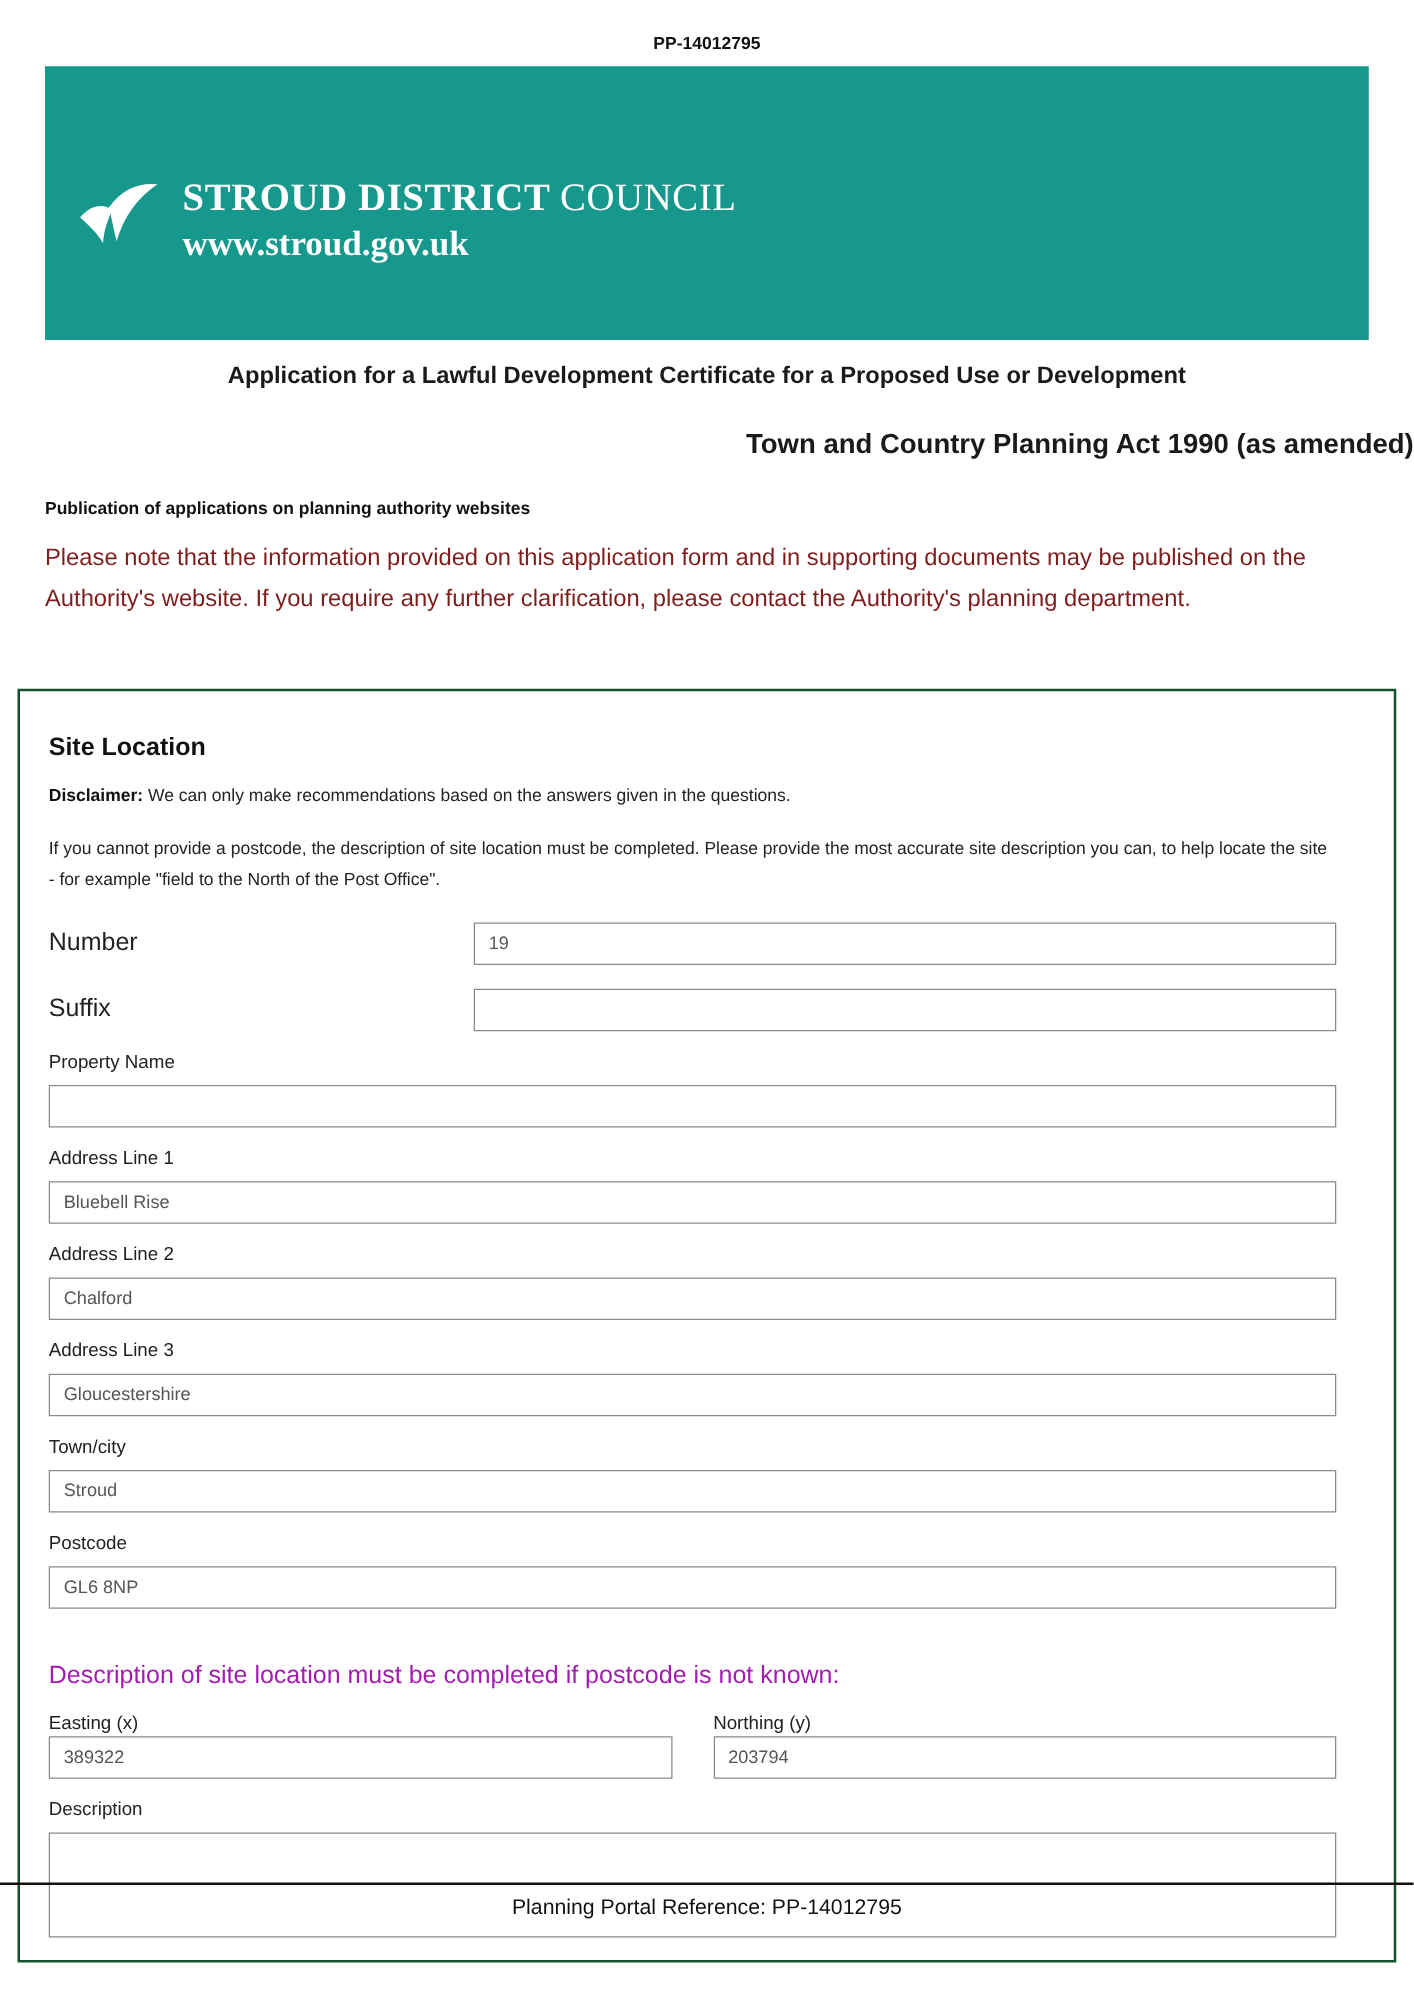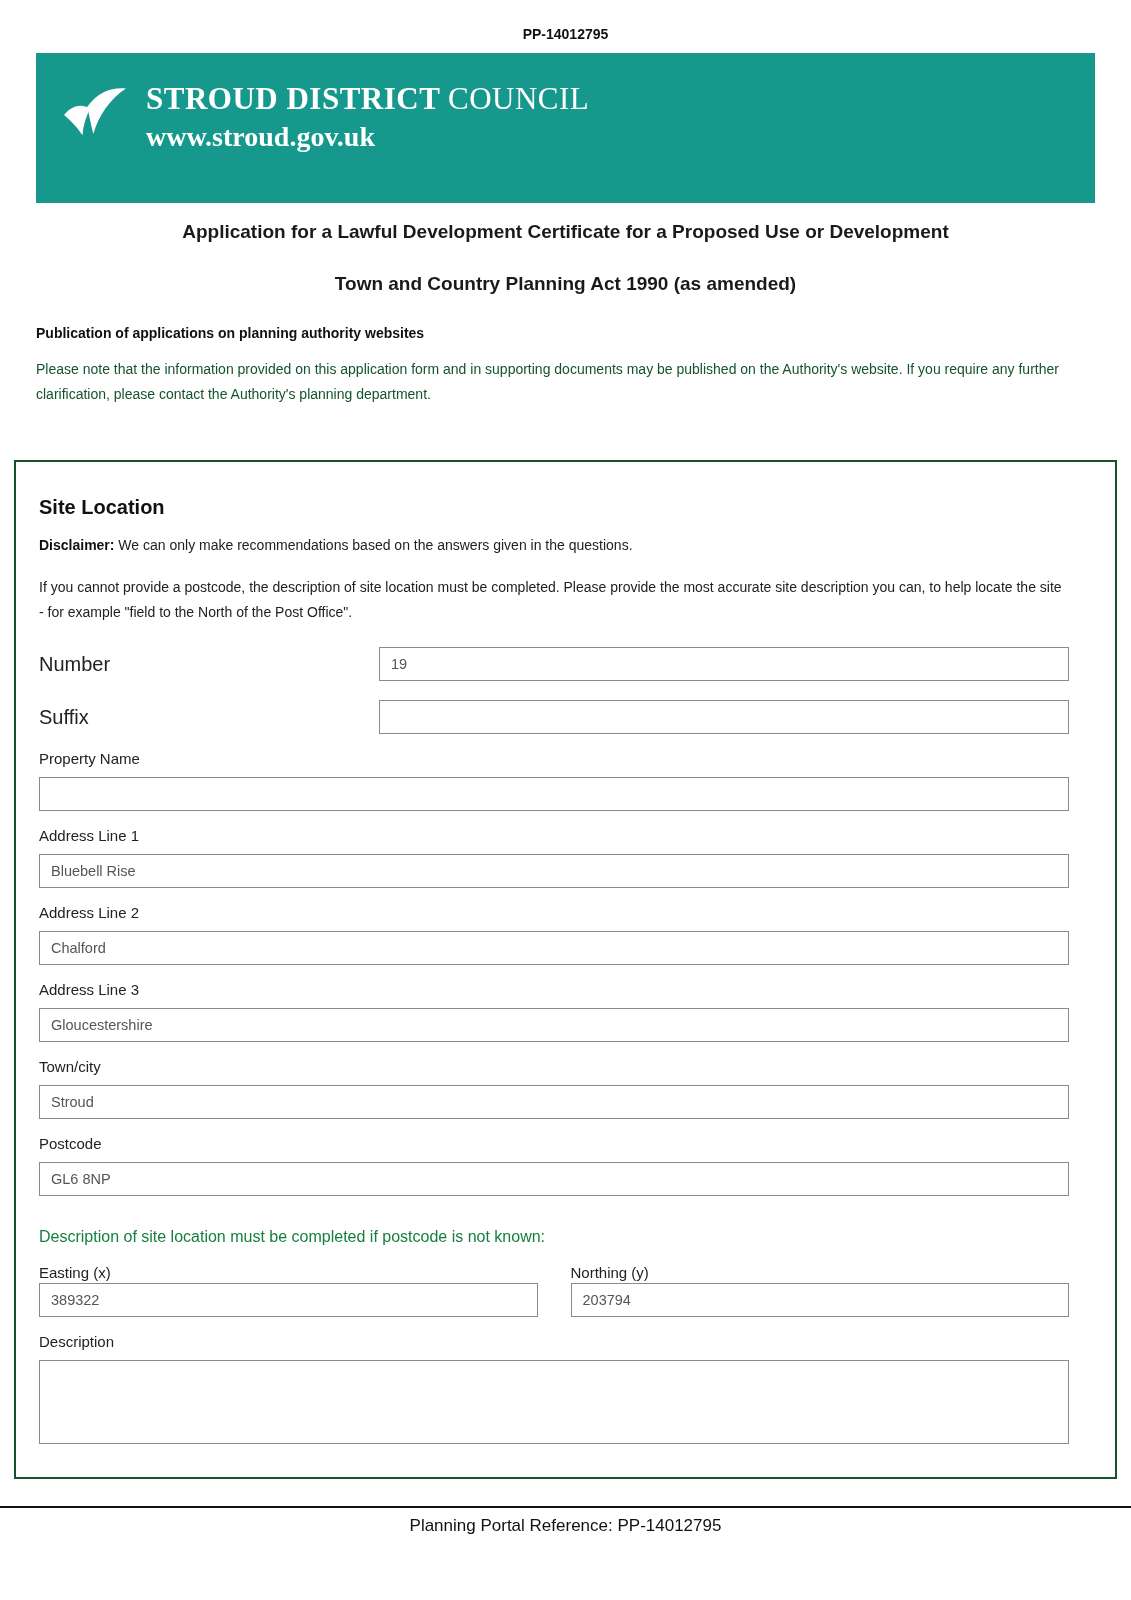--- a/index.html
+++ b/index.html
@@ -5,39 +5,40 @@
   * { margin:0; padding:0; box-sizing:border-box; }
   html,body { background:#ffffff; }
   body {
     width:1131px; height:1600px; position:relative;
     font-family:"Liberation Sans", sans-serif; color:#1a1a1a;
   }
   .pp-ref { text-align:center; font-weight:bold; font-size:14px; padding-top:26px; color:#111; }
 
   
   .banner {
-    margin:11px 36px 0; background:#16988D; color:#fff; height:150px;
+    margin:11px 36px 0; background:#16988D; color:#fff; height:219px;
     display:flex; justify-content:space-between;
     padding:28px 42px 0 24px;
     font-family:"Liberation Serif", serif;
+    align-items:center;
   }
   .banner-left { display:flex; gap:16px; }
   .logo { width:70px; }
   .logo svg { width:68px; height:64px; margin-top:4px; }
   .org-line1 { font-size:31px; font-weight:bold; letter-spacing:0.5px; white-space:nowrap; }
   .org-sec { font-weight:normal; }
   .org-site { font-size:28px; font-weight:bold; margin-top:4px; }
   .banner-right { text-align:right; font-size:21px; line-height:1.3; }
   .banner-right .phone { font-weight:bold; margin-top:20px; }
 
   .doc-title { text-align:center; font-size:19px; margin-top:18px; color:#1a1a1a; }
-  .doc-subtitle { text-align:center; font-size:19px; margin-top:30px; color:#1a1a1a; }
+  .doc-subtitle { text-align:right; font-size:22px; margin-top:30px; color:#1a1a1a; }
 
   .pub-heading { margin:30px 36px 0; font-size:14px; font-weight:bold; color:#111; }
-  .pub-text { margin:16px 36px 0; font-size:14px; line-height:1.75; color:#14532d; max-width:1040px; }
+  .pub-text { margin:16px 36px 0; font-size:19px; line-height:1.75; color:#7f1d1d; max-width:1040px; }
 
   
   .section-box {
     margin:54px 14px 0; border:2px solid #14532d;
     height:1019px; overflow:hidden;
     padding:20px 46px 0 23px;
   }
   .section-heading { font-size:20px; font-weight:bold; margin-top:14px; color:#111; }
   .disclaimer { font-size:14px; margin-top:18px; color:#222; }
   .disclaimer b { color:#111; }
@@ -51,21 +52,21 @@
   .row-stacked { margin-top:16px; }
   .row-stacked .lbl { display:block; font-size:15px; color:#222; margin-bottom:10px; }
 
   input.field, textarea.field {
     width:100%; height:34px; border:1px solid #8a8a8a; background:#fff;
     padding:0 11px; font-size:14.5px; color:#555;
     font-family:"Liberation Sans", sans-serif;
   }
   textarea.field { height:84px; padding-top:8px; resize:none; }
 
-  .desc-heading { font-size:16px; margin-top:32px; color:#15803d; font-weight:normal; }
+  .desc-heading { font-size:20px; margin-top:42px; color:#a21caf; font-weight:normal; }
 
   .coords-row { display:flex; gap:33px; margin-top:18px; }
   .coords-row .col { flex:1; }
   .coords-row .lbl { display:block; font-size:15px; color:#222; margin-bottom:2px; }
 
   .footer-rule { position:absolute; left:0; right:0; top:1506px; border-top:2px solid #111; }
   .footer-text { position:absolute; left:0; right:0; top:1516px; text-align:center; font-size:17px; color:#111; }
 </style>
 </head>
 <body>

